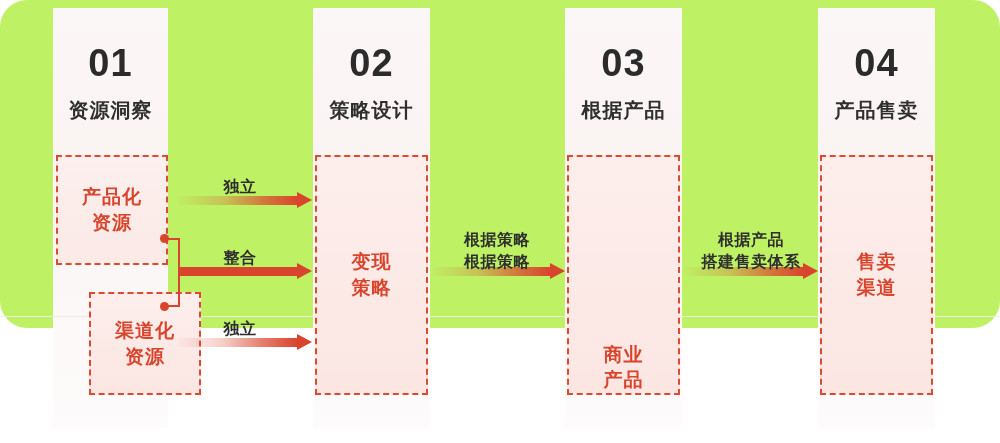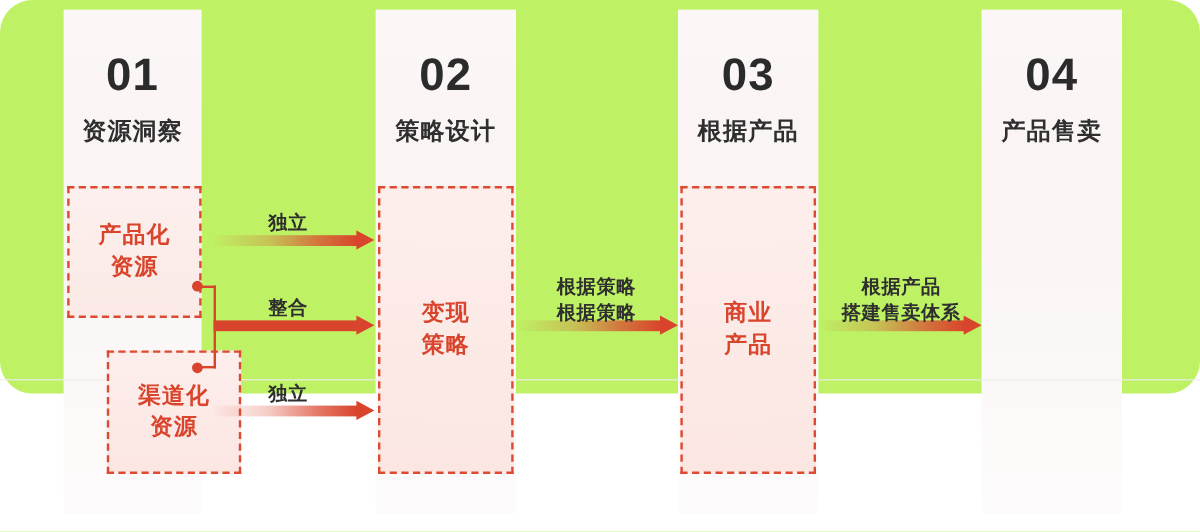--- a/index.html
+++ b/index.html
@@ -187,27 +187,33 @@
     </div>
   </div>
 
   <div class="dbox" style="left:315px; top:155px; width:113px; height:240px;">
     <div class="dbox-label two-line">
       <span>变现</span>
       <span>策略</span>
     </div>
   </div>
 
-  <div class="dbox" style="left:567px; top:155px; width:113px; height:240px;">
+  <div class="dbox" style="left:567px; top:155px; width:113px; height:240px;align-items:flex-end;">
     <div class="dbox-label two-line">
       <span>商业</span>
       <span>产品</span>
     </div>
   </div>
 
+  <div class="dbox" style="left:820px; top:155px; width:113px; height:240px;">
+    <div class="dbox-label two-line">
+      <span>售卖</span>
+      <span>渠道</span>
+    </div>
+  </div>
 
   <div class="bracket" style="left:160px; top:230px; width:30px; height:88px;">
     <div class="dot" style="left:0px;  top:4px;"></div>
     <div class="dot" style="left:0px;  top:72px;"></div>
     <div class="vline" style="left:18px; top:8px; height:69px;"></div>
     <div class="hline" style="left:4px;  top:8px;  width:16px;"></div>
     <div class="hline" style="left:4px;  top:75px; width:16px;"></div>
   </div>
 
   <div class="arrow grad" style="left:178px; top:196px; width:134px;">

